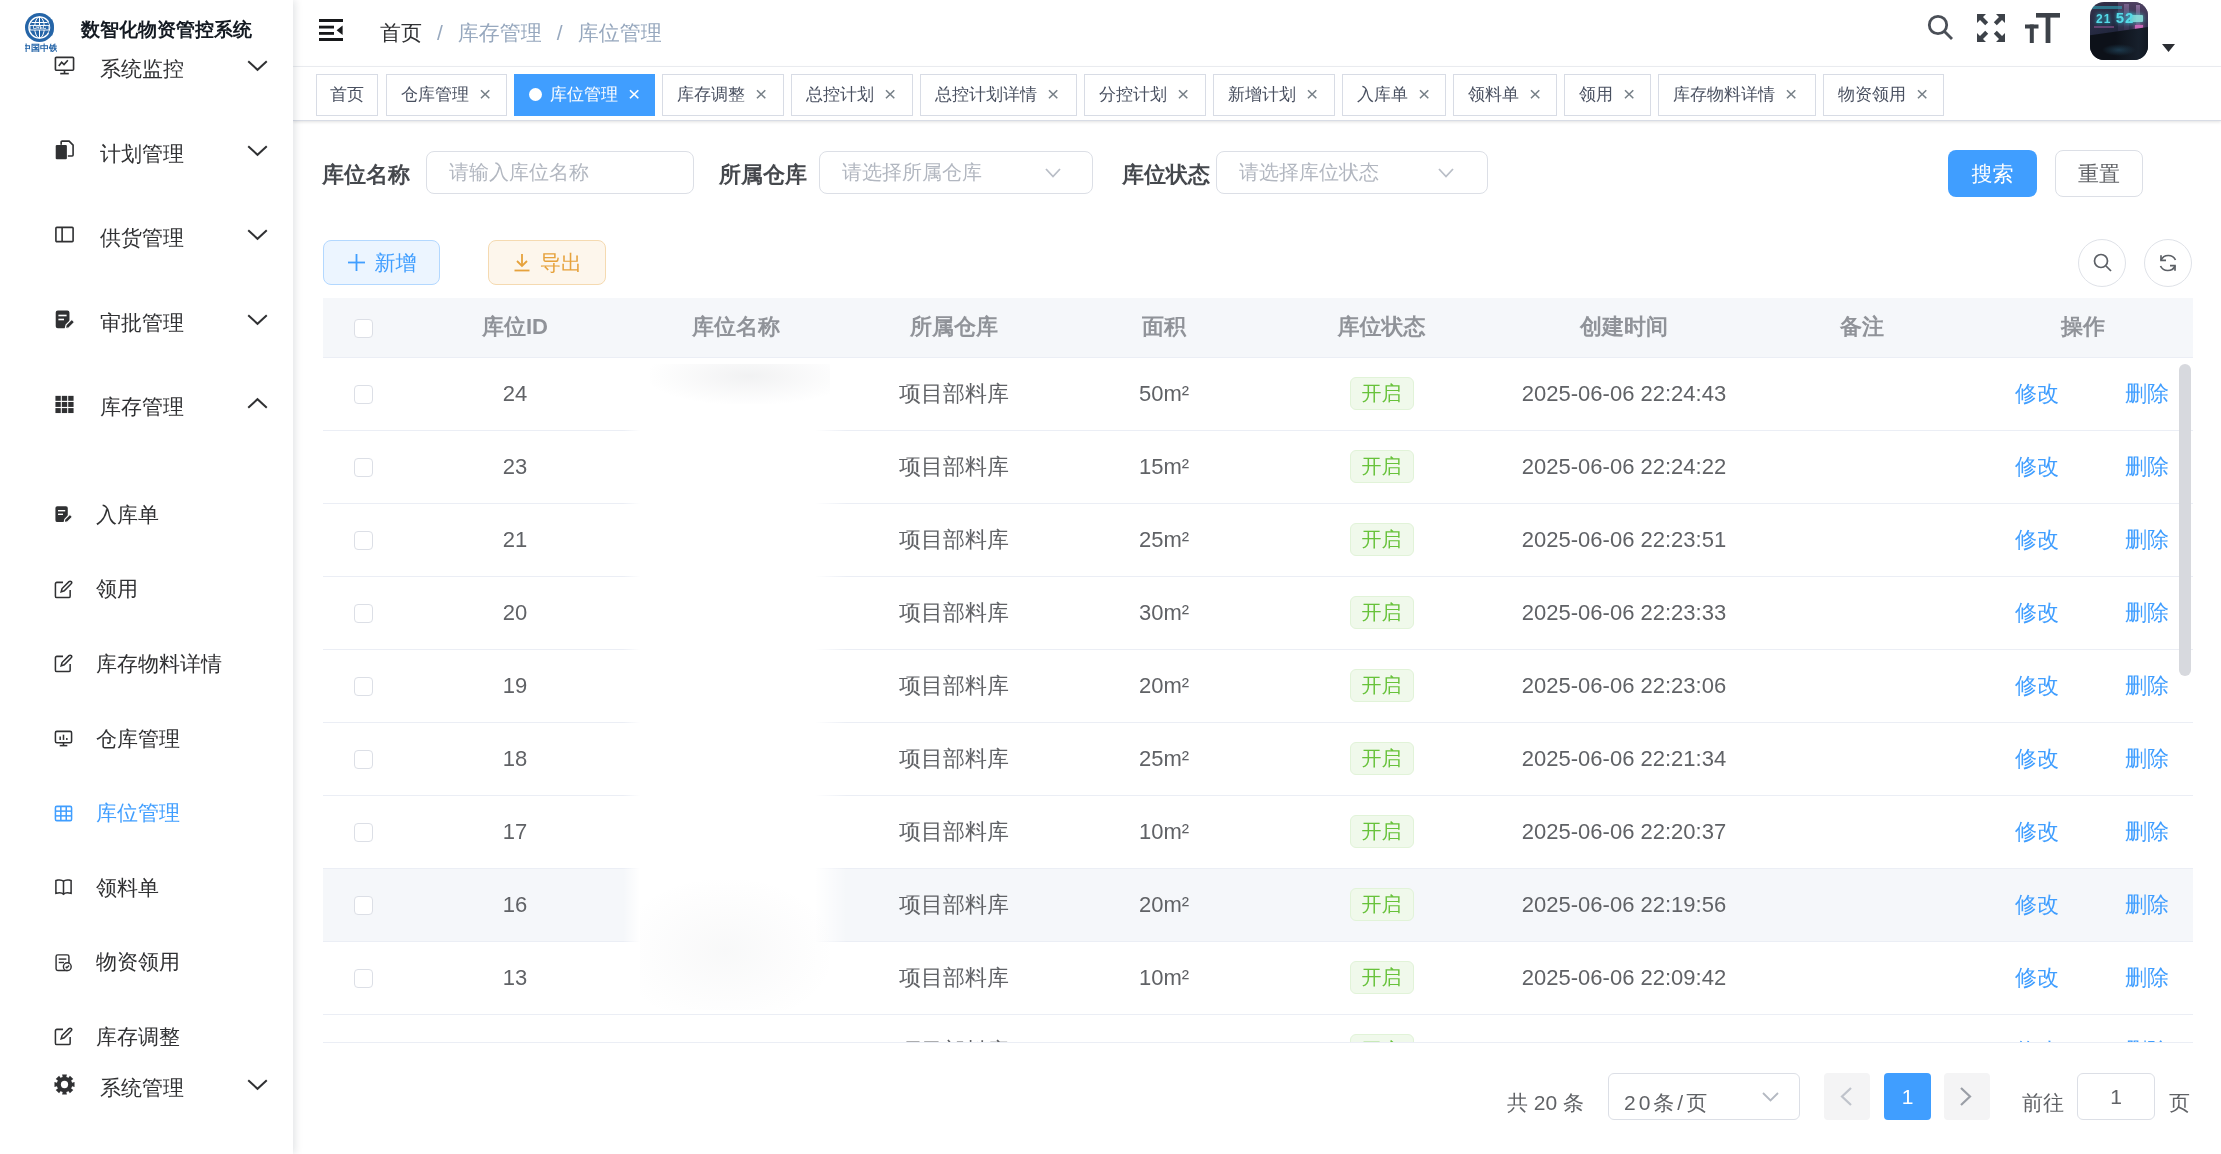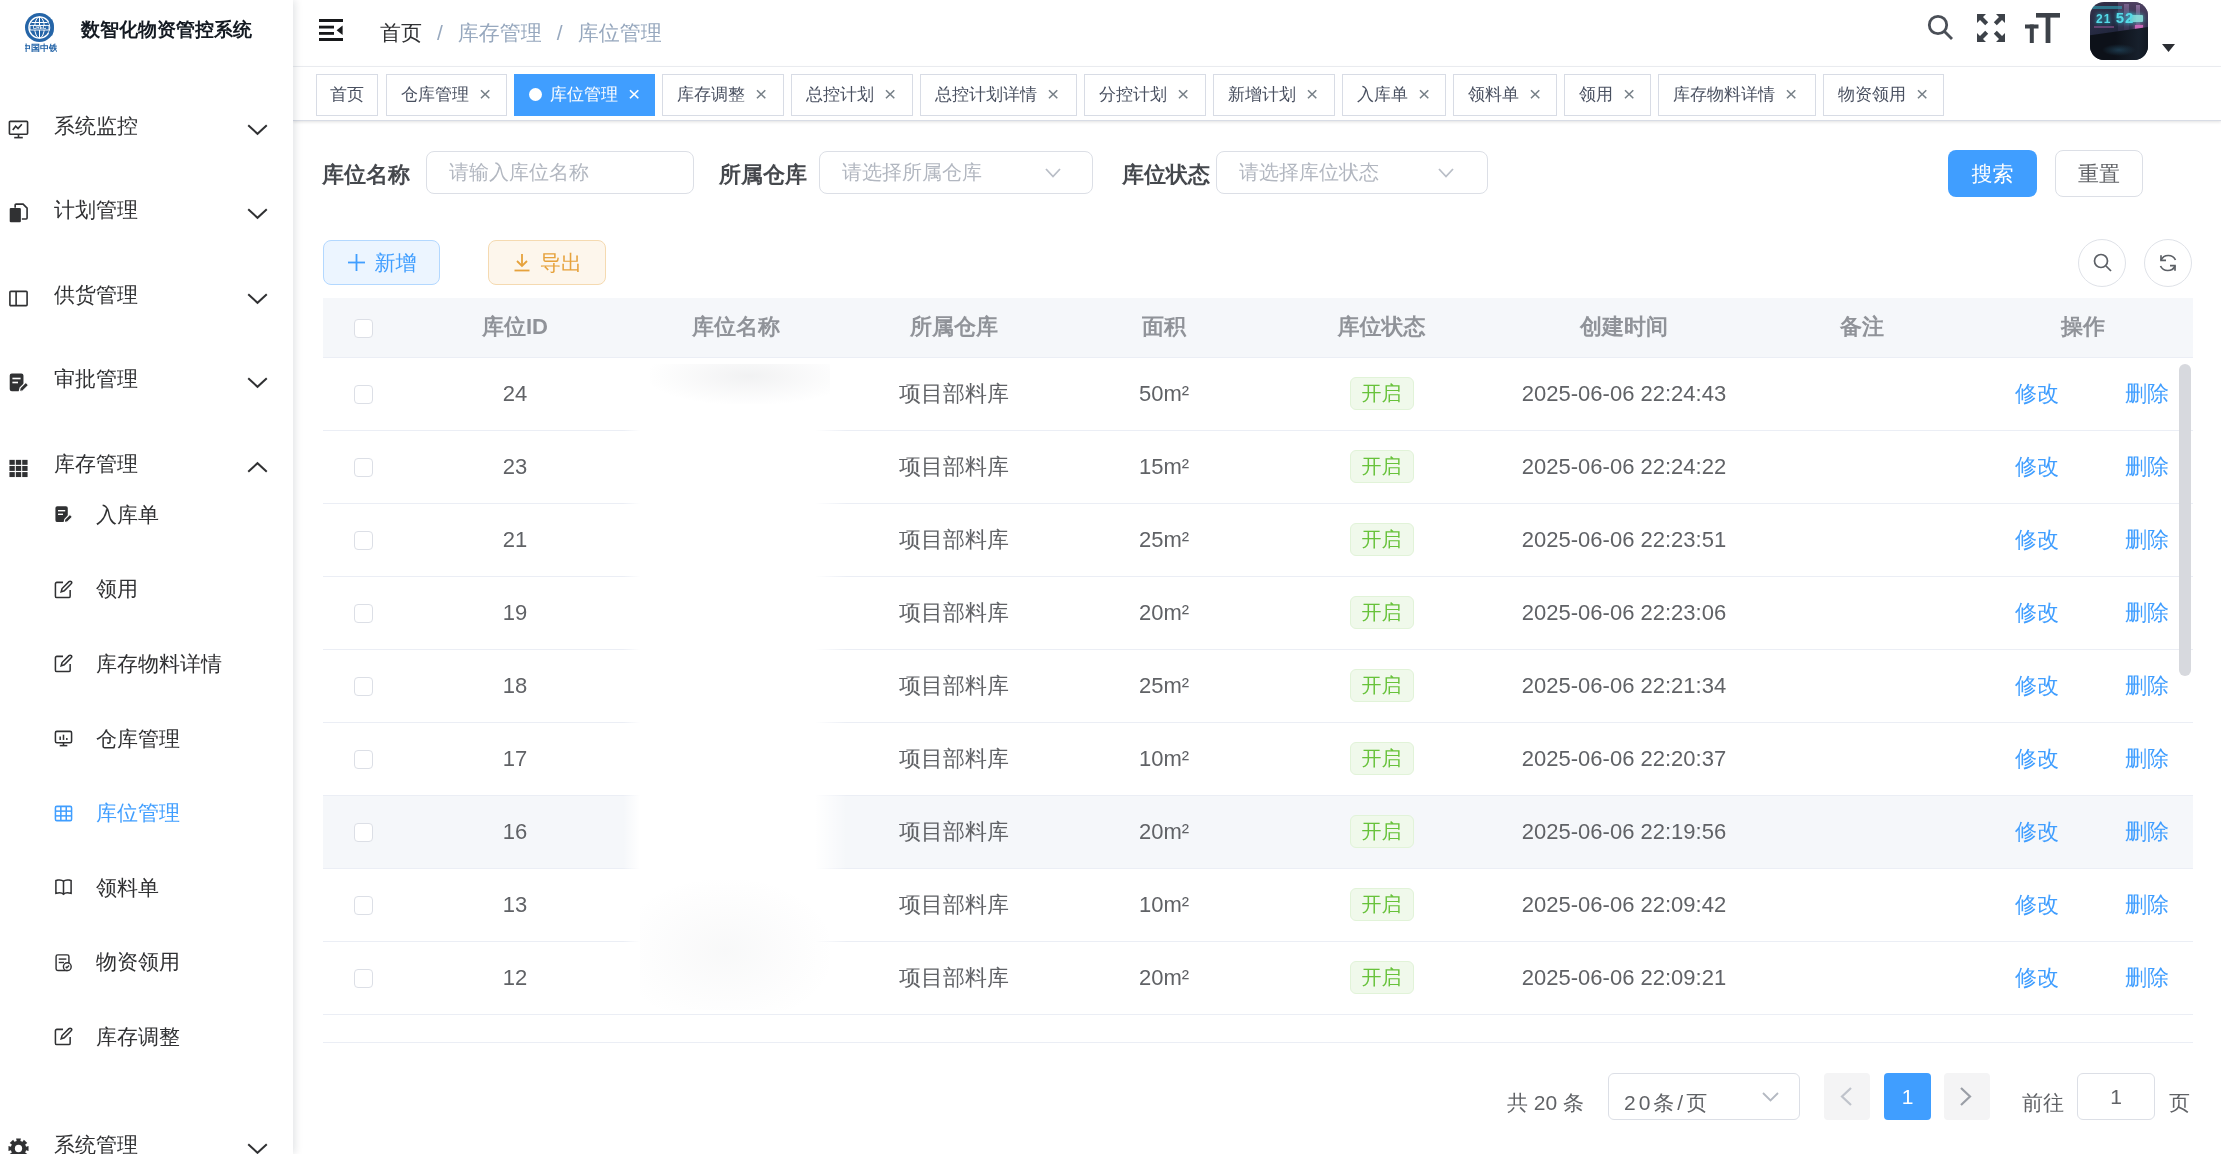--- a/index.html
+++ b/index.html
@@ -3,21 +3,21 @@
 <style>
 html,body{margin:0;padding:0;}
 body{width:2221px;height:1154px;font-family:"Liberation Sans",sans-serif;overflow:hidden;background:#fff;color:#303133;}
 .page{position:relative;width:2221px;height:1154px;overflow:hidden;}
 .abs{position:absolute;}
 
 .sidebar{position:absolute;left:0;top:0;width:293px;height:1154px;background:#fff;box-shadow:2px 0 8px rgba(0,21,41,.12);z-index:30;}
 .logo-row{position:absolute;left:0;top:0;width:293px;height:55px;}
 .logo-title{position:absolute;left:81px;top:17px;font-size:19px;font-weight:bold;color:#141a22;letter-spacing:0px;white-space:nowrap;}
 .menu{position:absolute;left:0;top:55px;width:293px;}
-.mi{display:flex;align-items:flex-end;height:84.5px;padding-left:8px;box-sizing:border-box;color:#303133;}
+.mi{display:flex;align-items:flex-start;height:84.5px;padding-left:29px;box-sizing:border-box;color:#303133;margin-left:25px;}
 .mi svg{width:21px;height:21px;flex:none;}
 .mi .t{margin-left:25px;font-size:21px;}
 .chev{margin-left:auto;margin-right:25px;flex:none;}
 .smi{display:flex;align-items:center;height:74.6px;padding-left:54px;box-sizing:border-box;color:#303133;}
 .smi svg{width:19px;height:19px;flex:none;}
 .smi .t{margin-left:23px;font-size:21px;}
 .smi.act{color:#409eff;}
 
 .navbar{position:absolute;left:293px;top:0;width:1928px;height:67px;background:#fff;border-bottom:1px solid #eef0f4;box-sizing:border-box;}
 .crumb{position:absolute;top:0;height:66px;display:flex;align-items:center;font-size:21px;white-space:nowrap;}
@@ -356,20 +356,31 @@
             <td></td>
             <td>项目部料库</td>
             <td>25m²</td>
             <td><span class="tag-g">开启</span></td>
             <td>2025-06-06 22:23:51</td>
             <td></td>
             <td class="ops"><span class="lnk" style="margin-right:66px;">修改</span><span class="lnk" style="margin-right:-18px;">删除</span></td>
           </tr>
 <tr>
             <td><span class="cb"></span></td>
+            <td>20</td>
+            <td></td>
+            <td>项目部料库</td>
+            <td>30m²</td>
+            <td><span class="tag-g">开启</span></td>
+            <td>2025-06-06 22:23:33</td>
+            <td></td>
+            <td class="ops"><span class="lnk" style="margin-right:66px;">修改</span><span class="lnk" style="margin-right:-18px;">删除</span></td>
+          </tr>
+<tr>
+            <td><span class="cb"></span></td>
             <td>19</td>
             <td></td>
             <td>项目部料库</td>
             <td>20m²</td>
             <td><span class="tag-g">开启</span></td>
             <td>2025-06-06 22:23:06</td>
             <td></td>
             <td class="ops"><span class="lnk" style="margin-right:66px;">修改</span><span class="lnk" style="margin-right:-18px;">删除</span></td>
           </tr>
 <tr>

